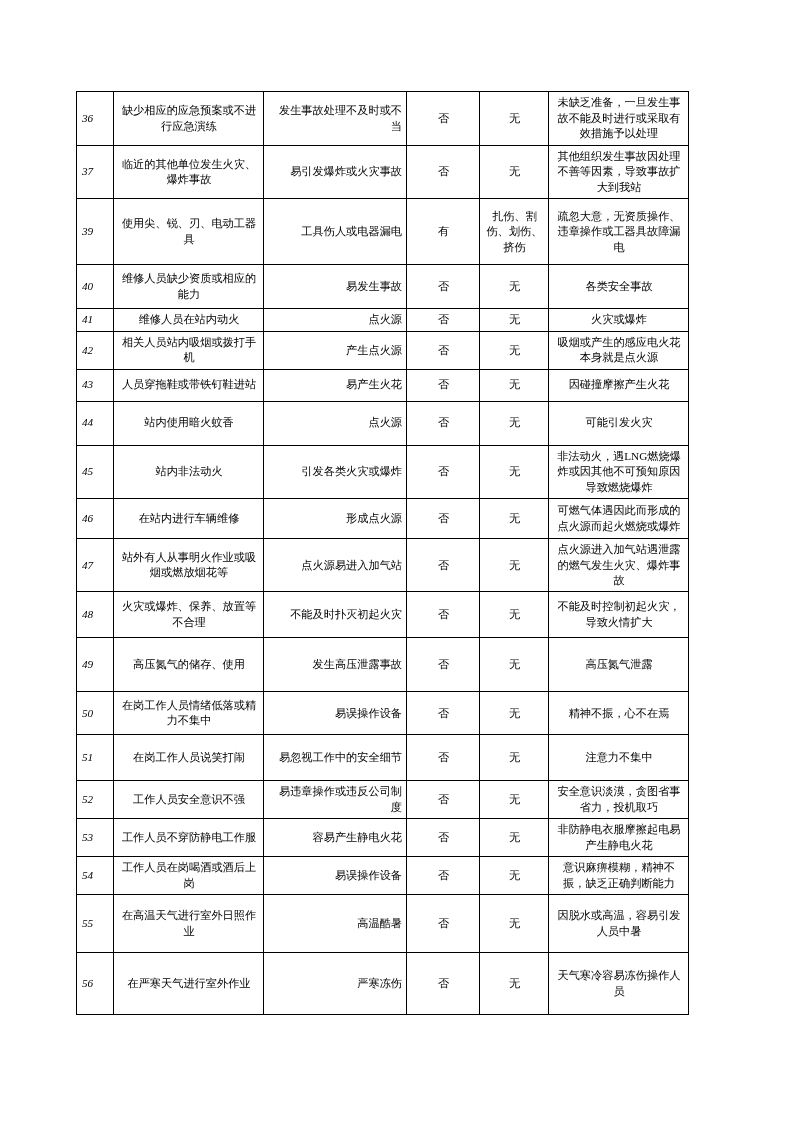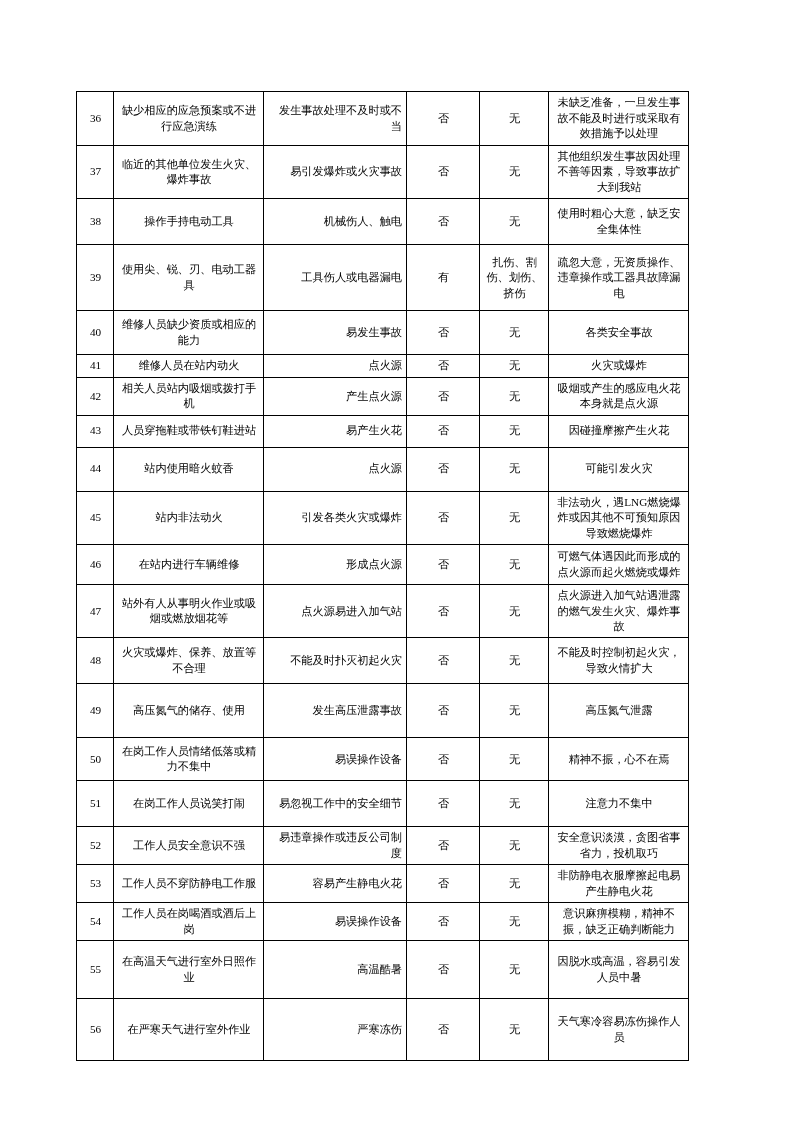--- a/index.html
+++ b/index.html
@@ -43,21 +43,21 @@
     overflow-wrap: break-word;
   }
   
   col.c-no      { width: 37px; }
   col.c-hazard  { width: 150px; }
   col.c-conseq  { width: 143px; }
   col.c-flag    { width: 73px; }
   col.c-injury  { width: 69px; }
   col.c-cause   { width: 140px; }
 
-  td.no      { text-align: center; }
+  td.no      { text-align: left; font-style: italic; }
   td.hazard  { text-align: center; }
   td.conseq  { text-align: right; }
   td.flag    { text-align: center; }
   td.injury  { text-align: center; }
   td.cause   { text-align: center; }
 </style>
 </head>
 <body>
 
 <div class="page">
@@ -81,28 +81,20 @@
             <td class="cause">未缺乏准备，一旦发生事故不能及时进行或采取有效措施予以处理</td>
           </tr>
           <tr style="height: 48px;">
             <td class="no">37</td>
             <td class="hazard">临近的其他单位发生火灾、爆炸事故</td>
             <td class="conseq">易引发爆炸或火灾事故</td>
             <td class="flag">否</td>
             <td class="injury">无</td>
             <td class="cause">其他组织发生事故因处理不善等因素，导致事故扩大到我站</td>
           </tr>
-          <tr style="height: 46px;">
-            <td class="no">38</td>
-            <td class="hazard">操作手持电动工具</td>
-            <td class="conseq">机械伤人、触电</td>
-            <td class="flag">否</td>
-            <td class="injury">无</td>
-            <td class="cause">使用时粗心大意，缺乏安全集体性</td>
-          </tr>
           <tr style="height: 66px;">
             <td class="no">39</td>
             <td class="hazard">使用尖、锐、刃、电动工器具</td>
             <td class="conseq">工具伤人或电器漏电</td>
             <td class="flag">有</td>
             <td class="injury">扎伤、割伤、划伤、挤伤</td>
             <td class="cause">疏忽大意，无资质操作、违章操作或工器具故障漏电</td>
           </tr>
           <tr style="height: 44px;">
             <td class="no">40</td>

